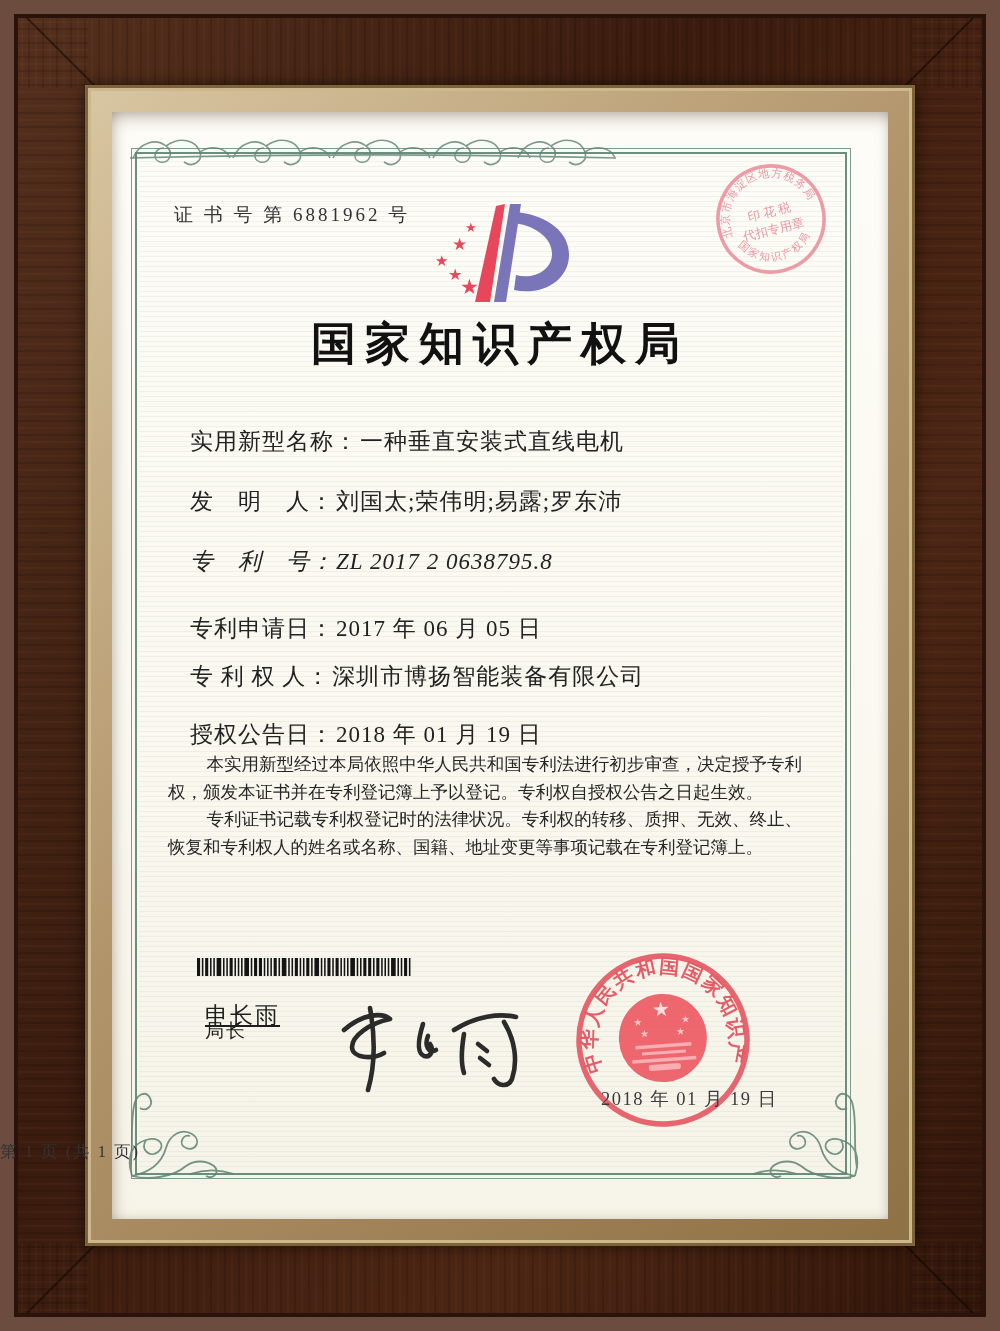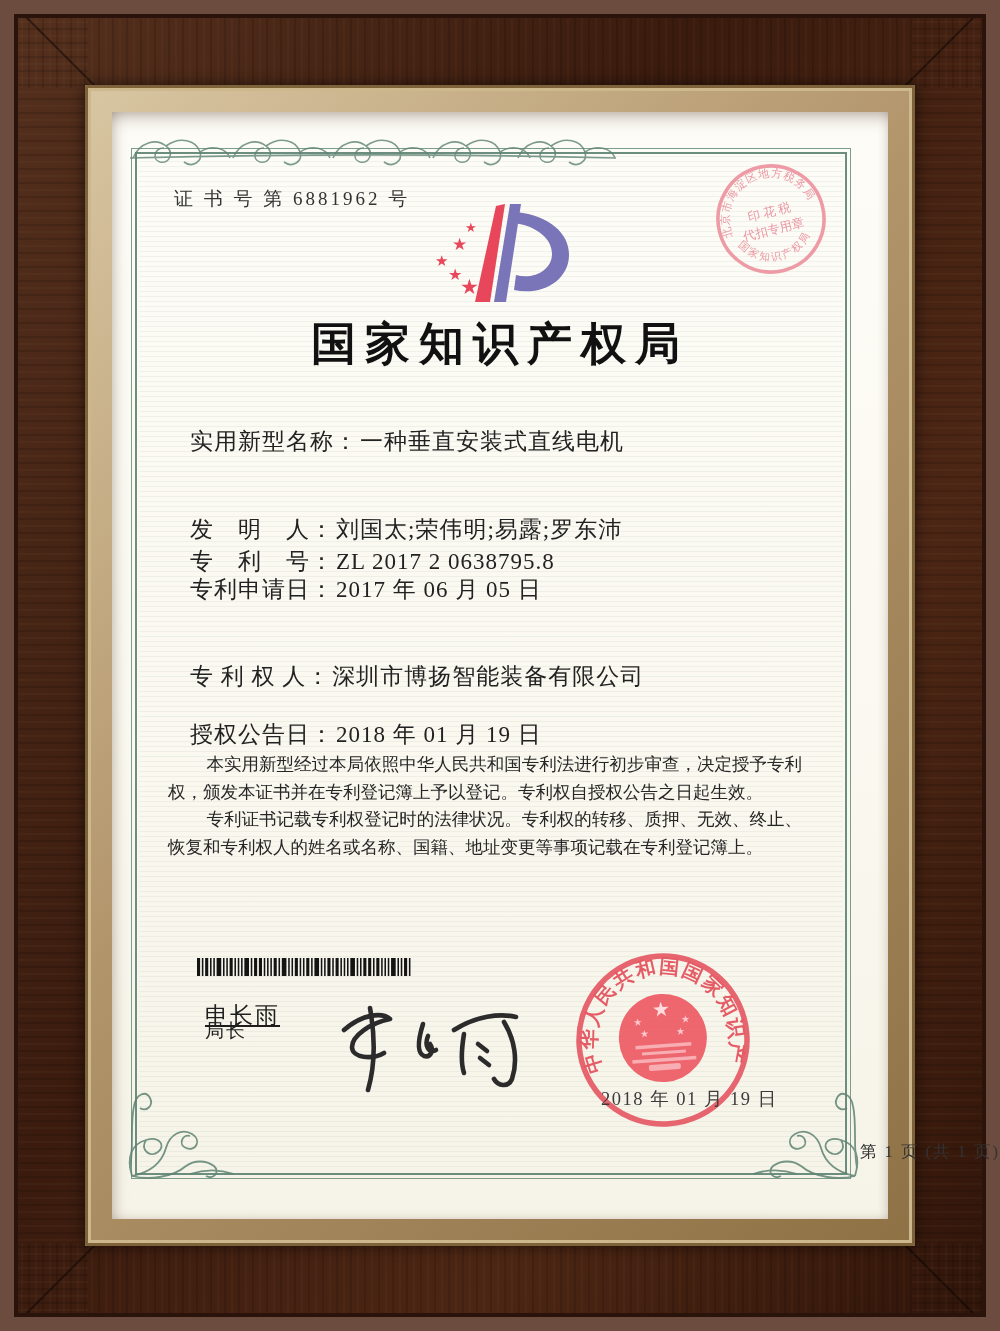--- a/index.html
+++ b/index.html
@@ -38,45 +38,45 @@
   .green-border { position:absolute; left:135px; top:152px; width:712px; height:1023px;
     border:2.5px solid #6c8e7e; outline:1px solid #7c9c8c; outline-offset:3px; }
   .green-border::after { content:""; position:absolute; inset:2px;
     background:repeating-linear-gradient(180deg, rgba(140,176,152,.12) 0 1px, transparent 1px 5px); }
 
   svg text { font-family:"Liberation Serif","DejaVu Serif",serif; }
   .flourish { position:absolute; pointer-events:none; }
 
   
   .txt { position:absolute; color:#1e1e1e; }
-  .cert-no { left:174px; top:186px; font-size:19px; letter-spacing:3px; color:#333; }
+  .cert-no { left:174px; top:202px; font-size:19px; letter-spacing:3px; color:#333; }
   .logo { position:absolute; left:422px; top:198px; width:156px; height:112px; }
   .title { left:0; top:314px; width:1000px; text-align:center; font-size:45px; font-weight:bold; letter-spacing:9px; color:#111; }
 
   .field { position:absolute; left:190px; font-size:23px; letter-spacing:1px; color:#222; white-space:nowrap; }
-  .f0 { top:426px; } .f1 { top:486px;margin-top:28px; } .f2 { top:546px; }
-  .f3 { top:574px;text-align:right; } .f4 { top:661px; } .f5 { top:719px; }
+  .f0 { top:426px; } .f1 { top:486px; } .f2 { top:546px;font-style:italic; }
+  .f3 { top:613px;text-align:right; } .f4 { top:661px; } .f5 { top:719px; }
   .field .val { margin-left:2px; }
 
   .body-text { position:absolute; left:168px; top:751px; width:634px;
     font-size:17.5px; line-height:27.5px; text-align:justify; color:#262626; }
   .body-text p { text-indent:2.2em; margin:0; }
 
   .barcode { position:absolute; left:197px; top:958px; width:219px; height:18px; }
 
   .director-title { left:205px; top:1018px; font-size:19px; letter-spacing:2px; }
   .director-name  { left:205px; top:1000px; font-size:23px; letter-spacing:2px;text-decoration:underline; }
   .signature { position:absolute; left:318px; top:998px; width:215px; height:98px; }
 
   .seal { position:absolute; left:573px; top:950px; width:180px; height:180px; transform:rotate(-4deg); opacity:.92; }
   .seal-date { left:601px; top:1086px; font-size:18.5px; letter-spacing:1.5px; color:#3b3b3b; z-index:5; }
 
   .tax-stamp { position:absolute; left:712px; top:160px; width:118px; height:118px; transform:rotate(-14deg); opacity:.85; }
 
-  .page-footer { left:0; top:1141px; width:1000px; text-align:right; font-size:16.5px; letter-spacing:2px; color:#333; }
+  .page-footer { left:0; top:1141px; width:1000px; text-align:left; font-size:16.5px; letter-spacing:2px; color:#333; }
 </style>
 </head>
 <body>
 
 <div class="page">
 
   <div class="wood-top">
       <div class="wood-grain"></div>
       <div class="miter m1"></div>
       <div class="miter m2"></div>

